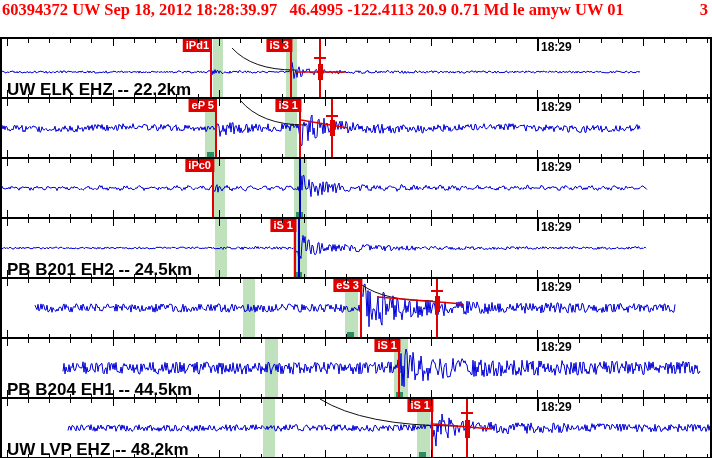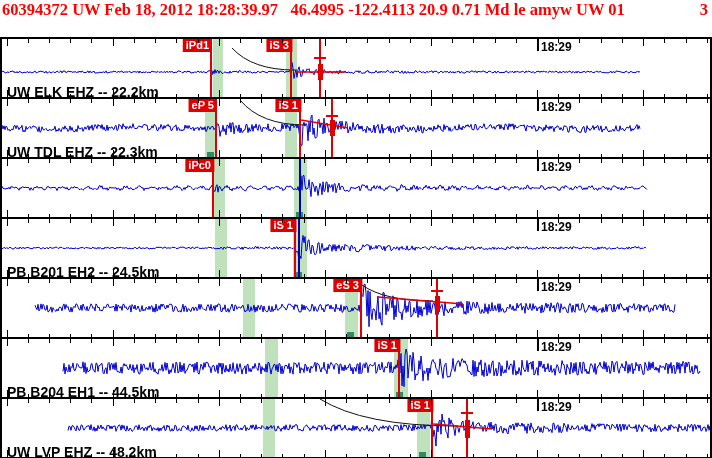--- a/index.html
+++ b/index.html
@@ -22,29 +22,29 @@
   .pickline{position:absolute;top:1px;bottom:0;width:2px;z-index:4;}
   .auxline{position:absolute;top:1px;bottom:0;width:2px;z-index:3;}
   .plabel{position:absolute;top:2px;height:13px;line-height:13px;padding:0 3px;
           color:#fff;font-weight:bold;font-size:11px;transform:translateX(-100%);
           z-index:5;white-space:pre;}
   .ampv{position:absolute;top:1px;bottom:0;width:2px;z-index:4;}
   .ampcross{position:absolute;height:2px;width:12px;z-index:4;}
   .ampbox{position:absolute;width:5px;z-index:4;}
   .tick{position:absolute;width:1px;background:#000;z-index:5;}
   .minlab{position:absolute;top:3px;font-weight:bold;font-size:12px;color:#000;z-index:5;}
-  .stalab{position:absolute;left:7px;bottom:-3px;font-weight:bold;font-size:14px;
+  .stalab{position:absolute;left:7px;bottom:-3px;font-weight:bold;font-size:17px;
           color:#000;z-index:7;white-space:pre;}
 </style>
 </head>
 <body>
 
 <div id="screen">
   <div class="hdr1">
-    <span>60394372 UW Feb 18, 2012 18:28:39.97   46.4995 -122.4113 20.9 0.71 Md le amyw UW 01</span>
+    <span>60394372 UW Sep 18, 2012 18:28:39.97   46.4995 -122.4113 20.9 0.71 Md le amyw UW 01</span>
     <span>3</span>
   </div>
   <div id="panels">
       <div class="vborder" style="left: 0px; top: 37px; height: 421px;"></div>
       <div class="vborder" style="left: 710px; top: 37px; height: 421px;"></div>
       <div class="panel" style="top: 37px;">
         <div class="band" style="left: 213px; width: 10px; background: rgb(191, 226, 189);"></div>
         <div class="band" style="left: 286px; width: 11px; background: rgb(191, 226, 189);"></div>
         <svg width="712" height="60" viewBox="0 0 712 60" class="wsvg">
           <polyline points="2,34.1 3,34.4 4,34.8 5,35.5 6,36.1 7,35.1 8,35.0 9,35.7 10,34.5 11,34.6 12,34.2 13,34.0 14,35.6 15,34.7 16,35.9 17,34.5 18,36.0 19,34.6 20,34.7 21,35.1 22,35.9 23,35.9 24,35.1 25,35.5 26,35.8 27,34.4 28,35.3 29,35.9 30,34.6 31,35.8 32,35.7 33,35.6 34,34.7 35,33.9 36,35.7 37,35.8 38,34.8 39,35.0 40,34.1 41,34.3 42,34.6 43,34.7 44,35.3 45,35.8 46,34.1 47,36.1 48,35.8 49,34.6 50,35.2 51,35.8 52,35.7 53,34.5 54,35.5 55,35.5 56,35.1 57,34.2 58,34.5 59,35.7 60,34.4 61,33.9 62,36.0 63,34.0 64,34.1 65,34.0 66,35.8 67,34.9 68,34.5 69,34.0 70,35.1 71,34.1 72,35.4 73,34.9 74,35.1 75,34.9 76,34.7 77,35.9 78,34.4 79,35.3 80,34.0 81,35.4 82,34.0 83,34.5 84,35.9 85,35.2 86,35.9 87,34.5 88,34.0 89,35.9 90,34.0 91,35.6 92,35.1 93,34.9 94,34.1 95,36.0 96,36.1 97,35.6 98,36.1 99,35.3 100,35.3 101,35.4 102,35.6 103,34.8 104,35.1 105,35.7 106,33.9 107,36.0 108,35.9 109,35.4 110,35.3 111,34.8 112,35.2 113,34.5 114,34.2 115,34.6 116,34.6 117,35.7 118,34.3 119,34.8 120,35.2 121,34.3 122,34.0 123,35.7 124,35.1 125,34.8 126,35.2 127,34.7 128,35.3 129,34.3 130,34.9 131,35.5 132,35.5 133,34.8 134,34.7 135,34.8 136,34.9 137,35.3 138,34.2 139,36.1 140,34.0 141,35.6 142,35.5 143,35.5 144,34.8 145,35.9 146,34.5 147,35.5 148,35.8 149,34.8 150,36.0 151,35.0 152,34.0 153,34.7 154,34.8 155,34.8 156,35.2 157,35.2 158,34.4 159,35.4 160,35.0 161,35.0 162,34.6 163,35.7 164,34.5 165,35.2 166,35.4 167,34.1 168,35.6 169,34.6 170,34.6 171,35.4 172,34.1 173,35.7 174,35.7 175,35.3 176,35.2 177,35.4 178,33.9 179,34.0 180,34.3 181,34.6 182,35.6 183,36.0 184,34.4 185,34.6 186,34.9 187,35.1 188,33.9 189,35.1 190,34.4 191,36.1 192,35.8 193,35.5 194,35.7 195,34.6 196,35.8 197,34.5 198,34.2 199,34.8 200,35.5 201,34.2 202,35.9 203,34.7 204,34.9 205,35.3 206,35.9 207,35.4 208,34.0 209,33.8 210,33.8 211,32.0 212,37.9 213,33.7 214,36.7 215,32.6 216,36.1 217,33.6 218,33.7 219,36.3 220,33.8 221,34.9 222,36.3 223,36.6 224,35.4 225,34.9 226,35.4 227,36.0 228,35.2 229,36.4 230,34.0 231,36.1 232,35.1 233,34.4 234,34.3 235,34.6 236,34.5 237,34.3 238,35.9 239,33.7 240,33.8 241,34.4 242,35.6 243,35.6 244,34.8 245,33.8 246,35.4 247,35.2 248,33.9 249,35.4 250,34.7 251,35.0 252,36.1 253,35.9 254,35.3 255,35.4 256,36.1 257,35.0 258,34.2 259,35.2 260,35.3 261,35.3 262,34.6 263,34.0 264,34.9 265,34.8 266,35.7 267,35.6 268,35.2 269,34.0 270,34.7 271,34.4 272,34.9 273,34.5 274,35.0 275,35.0 276,35.1 277,34.8 278,35.4 279,35.1 280,34.3 281,34.2 282,34.3 283,34.1 284,35.0 285,35.8 286,34.1 287,34.7 288,34.7 289,34.3 290,33.4 291,41.0 292,25.4 293,31.5 294,41.5 295,36.3 296,32.5 297,40.4 298,32.7 299,29.8 300,34.3 301,39.8 302,38.7 303,32.6 304,35.5 305,34.6 306,34.5 307,31.9 308,32.9 309,31.7 310,35.0 311,36.1 312,35.0 313,36.1 314,37.8 315,33.9 316,32.4 317,33.3 318,36.2 319,37.0 320,33.7 321,36.1 322,36.3 323,36.8 324,32.6 325,33.5 326,35.3 327,35.2 328,35.2 329,35.6 330,34.0 331,34.6 332,36.3 333,35.7 334,34.1 335,35.8 336,35.9 337,33.8 338,36.7 339,36.5 340,33.1 341,35.8 342,35.4 343,34.9 344,35.3 345,33.9 346,35.3 347,35.8 348,35.3 349,34.8 350,36.0 351,35.7 352,35.2 353,36.7 354,36.0 355,34.8 356,33.7 357,34.9 358,33.7 359,35.8 360,33.9 361,35.5 362,36.4 363,36.2 364,35.8 365,36.1 366,34.2 367,34.2 368,33.5 369,35.7 370,34.8 371,36.0 372,35.8 373,35.6 374,35.7 375,35.4 376,33.6 377,35.3 378,36.0 379,34.4 380,35.8 381,34.0 382,35.2 383,35.0 384,34.7 385,35.2 386,35.2 387,33.6 388,33.7 389,34.5 390,35.7 391,35.1 392,34.3 393,36.2 394,34.4 395,34.0 396,34.5 397,34.8 398,33.8 399,35.2 400,36.0 401,35.5 402,33.8 403,36.1 404,36.2 405,34.1 406,36.1 407,35.8 408,34.4 409,36.0 410,35.5 411,35.3 412,35.6 413,35.7 414,36.0 415,33.9 416,33.8 417,35.3 418,35.5 419,34.4 420,34.0 421,35.5 422,35.3 423,34.9 424,34.9 425,36.1 426,35.6 427,34.1 428,35.6 429,34.6 430,34.9 431,33.9 432,34.0 433,35.8 434,34.1 435,34.4 436,34.4 437,34.4 438,35.8 439,36.1 440,34.9 441,34.0 442,35.2 443,35.3 444,35.2 445,34.2 446,35.4 447,34.1 448,35.1 449,36.1 450,34.4 451,35.0 452,35.8 453,34.5 454,36.1 455,34.9 456,35.5 457,34.4 458,35.1 459,34.1 460,36.2 461,35.0 462,34.5 463,35.9 464,36.0 465,36.1 466,34.9 467,34.5 468,34.8 469,35.1 470,35.4 471,33.9 472,34.1 473,34.2 474,35.4 475,34.0 476,34.2 477,35.9 478,34.1 479,34.8 480,34.5 481,35.1 482,34.5 483,34.1 484,34.0 485,35.3 486,34.7 487,36.1 488,34.8 489,34.0 490,34.5 491,34.7 492,35.7 493,35.6 494,35.4 495,34.0 496,36.0 497,35.5 498,34.0 499,35.4 500,35.7 501,35.5 502,35.4 503,35.7 504,35.2 505,35.4 506,33.9 507,34.4 508,35.9 509,35.7 510,34.4 511,35.4 512,34.3 513,34.8 514,36.0 515,34.0 516,35.4 517,34.3 518,34.5 519,35.4 520,35.0 521,35.2 522,34.4 523,34.2 524,35.3 525,35.8 526,33.9 527,35.3 528,34.3 529,34.1 530,34.8 531,35.0 532,35.8 533,34.4 534,35.7 535,36.1 536,35.1 537,34.3 538,34.6 539,34.1 540,35.5 541,34.0 542,34.9 543,34.7 544,33.9 545,34.9 546,35.1 547,34.6 548,35.6 549,34.7 550,33.9 551,35.0 552,35.1 553,34.4 554,35.5 555,34.3 556,34.2 557,34.8 558,35.6 559,35.9 560,34.2 561,35.9 562,35.3 563,34.6 564,34.4 565,35.8 566,34.4 567,35.3 568,35.2 569,34.3 570,34.0 571,35.5 572,35.9 573,34.2 574,35.4 575,35.8 576,34.3 577,36.0 578,34.1 579,35.3 580,35.3 581,35.7 582,34.9 583,35.3 584,34.0 585,35.3 586,35.3 587,34.6 588,34.0 589,35.1 590,34.8 591,34.7 592,34.7 593,35.9 594,35.1 595,35.4 596,34.3 597,34.3 598,35.1 599,35.0 600,34.6 601,34.6 602,35.8 603,35.0 604,35.8 605,35.5 606,36.0 607,35.5 608,36.1 609,35.4 610,35.1 611,34.2 612,36.0 613,34.5 614,35.0 615,35.8 616,34.1 617,34.1 618,34.3 619,34.5 620,34.7 621,35.0 622,35.2 623,35.7 624,35.2 625,35.4 626,34.0 627,34.5 628,35.7 629,36.0 630,34.7 631,34.6 632,34.9 633,35.6 634,35.5 635,35.3 636,35.7 637,34.2 638,35.2 639,34.4 640,35.3" fill="none" stroke="#0000d8" stroke-width="1"></polyline>
@@ -207,21 +207,20 @@
         <div class="tick" style="left: 621.9px; top: 56.5px; height: 3.5px;"></div>
         <div class="tick" style="left: 643.1px; top: 2px; height: 7px;"></div>
         <div class="tick" style="left: 643.1px; top: 53px; height: 7px;"></div>
         <div class="tick" style="left: 664.3px; top: 2px; height: 3.5px;"></div>
         <div class="tick" style="left: 664.3px; top: 56.5px; height: 3.5px;"></div>
         <div class="tick" style="left: 685.5px; top: 2px; height: 3.5px;"></div>
         <div class="tick" style="left: 685.5px; top: 56.5px; height: 3.5px;"></div>
         <div class="tick" style="left: 706.8px; top: 2px; height: 3.5px;"></div>
         <div class="tick" style="left: 706.8px; top: 56.5px; height: 3.5px;"></div>
         <div class="minlab" style="left: 541px;">18:29</div>
-        <div class="stalab">UW TDL EHZ -- 22.3km</div>
       </div>
       <div class="panel" style="top: 157px;">
         <div class="band" style="left: 214px; width: 11px; background: rgb(191, 226, 189);"></div>
         <div class="band" style="left: 294px; width: 13px; background: rgb(191, 226, 189);"></div>
         <div class="tealsq" style="left: 296px; background: rgb(47, 139, 99);"></div>
         <svg width="712" height="60" viewBox="0 0 712 60" class="wsvg">
           <polyline points="2,29.1 3,31.4 4,31.5 5,32.0 6,31.8 7,31.1 8,31.8 9,30.2 10,32.0 11,29.5 12,30.2 13,29.8 14,30.9 15,30.8 16,29.9 17,31.1 18,31.5 19,33.2 20,30.7 21,31.6 22,29.9 23,30.0 24,30.5 25,30.5 26,30.0 27,30.9 28,30.0 29,30.9 30,33.3 31,30.7 32,32.2 33,33.2 34,30.6 35,30.3 36,30.8 37,29.1 38,30.9 39,30.9 40,30.5 41,30.8 42,30.3 43,32.2 44,32.5 45,32.9 46,31.9 47,29.7 48,29.9 49,29.8 50,31.1 51,30.9 52,30.7 53,30.3 54,30.5 55,30.5 56,31.2 57,33.6 58,31.0 59,30.0 60,30.8 61,31.0 62,29.7 63,29.8 64,31.1 65,30.3 66,32.1 67,30.3 68,32.6 69,32.5 70,32.2 71,30.3 72,30.2 73,31.3 74,29.6 75,30.2 76,30.9 77,30.1 78,31.2 79,32.3 80,32.7 81,31.6 82,32.2 83,33.2 84,32.4 85,31.1 86,30.9 87,29.7 88,30.0 89,29.4 90,31.8 91,30.8 92,32.1 93,32.2 94,32.3 95,31.3 96,32.3 97,32.1 98,32.0 99,29.1 100,28.5 101,30.4 102,28.8 103,32.1 104,31.5 105,31.0 106,32.5 107,30.8 108,33.3 109,31.7 110,29.9 111,31.0 112,30.8 113,30.8 114,31.0 115,31.0 116,30.6 117,32.6 118,31.1 119,31.5 120,33.6 121,31.6 122,32.5 123,32.1 124,29.0 125,30.0 126,30.8 127,28.9 128,31.2 129,31.9 130,31.3 131,30.8 132,32.3 133,32.4 134,32.8 135,31.6 136,30.9 137,31.3 138,29.7 139,28.5 140,29.4 141,29.8 142,31.2 143,30.6 144,33.5 145,31.1 146,31.8 147,31.1 148,31.6 149,31.0 150,30.7 151,30.2 152,30.0 153,31.0 154,30.0 155,30.4 156,31.7 157,31.4 158,32.9 159,30.2 160,31.4 161,31.8 162,30.3 163,30.6 164,31.1 165,30.9 166,30.4 167,29.9 168,32.8 169,31.2 170,32.8 171,32.7 172,31.8 173,31.6 174,29.5 175,29.8 176,30.7 177,28.5 178,30.6 179,30.2 180,30.6 181,31.5 182,33.6 183,32.5 184,30.6 185,32.5 186,30.0 187,31.0 188,28.4 189,29.7 190,29.2 191,30.4 192,31.3 193,32.6 194,32.6 195,31.7 196,30.7 197,31.7 198,30.9 199,30.5 200,29.8 201,29.2 202,31.3 203,28.9 204,29.9 205,31.8 206,32.5 207,31.8 208,32.5 209,33.0 210,30.7 211,30.1 212,28.1 213,31.7 214,33.8 215,34.4 216,29.5 217,27.7 218,35.2 219,29.6 220,29.8 221,32.1 222,34.0 223,31.7 224,31.6 225,29.3 226,30.5 227,28.3 228,30.8 229,29.8 230,33.0 231,31.9 232,34.0 233,31.1 234,32.2 235,31.7 236,32.0 237,29.4 238,31.2 239,31.2 240,29.7 241,29.6 242,31.6 243,32.4 244,32.9 245,33.9 246,33.7 247,31.4 248,29.8 249,30.0 250,29.3 251,28.7 252,29.8 253,31.2 254,31.3 255,31.0 256,32.0 257,32.1 258,32.6 259,32.4 260,31.2 261,31.8 262,30.8 263,29.9 264,29.3 265,29.3 266,29.1 267,31.3 268,32.7 269,31.1 270,33.2 271,30.7 272,30.6 273,31.0 274,31.3 275,30.2 276,29.2 277,29.5 278,29.8 279,29.7 280,31.8 281,30.9 282,30.9 283,33.7 284,32.2 285,32.5 286,29.8 287,29.0 288,29.6 289,30.1 290,28.8 291,30.0 292,30.1 293,32.2 294,32.4 295,32.1 296,31.8 297,32.9 298,29.6 299,34.2 300,34.5 301,18.8 302,33.2 303,18.6 304,18.5 305,28.5 306,32.4 307,31.5 308,31.4 309,22.6 310,31.4 311,39.6 312,25.0 313,26.6 314,30.1 315,34.8 316,28.9 317,31.1 318,38.6 319,32.5 320,26.4 321,29.0 322,37.7 323,24.8 324,34.6 325,33.8 326,25.2 327,25.0 328,35.3 329,27.3 330,30.2 331,30.2 332,27.6 333,34.5 334,27.2 335,26.6 336,35.9 337,31.1 338,28.5 339,26.0 340,32.9 341,29.5 342,29.1 343,29.9 344,32.8 345,34.0 346,34.0 347,33.0 348,34.2 349,34.3 350,33.4 351,30.1 352,30.6 353,31.2 354,30.6 355,32.0 356,30.5 357,31.1 358,29.9 359,29.0 360,33.8 361,31.6 362,27.7 363,28.4 364,28.0 365,28.8 366,30.8 367,28.4 368,32.2 369,33.5 370,32.3 371,33.8 372,30.1 373,31.2 374,28.5 375,31.6 376,31.7 377,28.8 378,29.4 379,31.4 380,28.8 381,32.3 382,31.3 383,32.6 384,33.5 385,33.1 386,30.6 387,32.1 388,29.8 389,29.8 390,28.6 391,29.7 392,30.1 393,30.3 394,30.1 395,31.1 396,31.1 397,34.3 398,32.0 399,32.7 400,31.8 401,28.0 402,27.7 403,30.4 404,29.5 405,29.4 406,33.0 407,31.7 408,32.8 409,32.3 410,33.2 411,30.1 412,32.7 413,28.8 414,28.0 415,31.6 416,32.1 417,29.0 418,32.7 419,30.9 420,30.6 421,31.4 422,32.4 423,32.5 424,29.8 425,30.7 426,28.2 427,30.1 428,31.4 429,29.1 430,31.8 431,31.2 432,31.9 433,30.4 434,30.4 435,30.1 436,32.9 437,30.6 438,31.6 439,28.9 440,28.2 441,28.5 442,31.4 443,29.4 444,31.5 445,33.4 446,32.7 447,32.1 448,33.4 449,29.4 450,32.1 451,30.6 452,28.7 453,28.9 454,31.3 455,29.4 456,30.2 457,33.2 458,30.9 459,33.2 460,32.9 461,30.3 462,29.4 463,29.5 464,30.6 465,29.7 466,29.5 467,31.4 468,32.4 469,30.9 470,31.9 471,31.5 472,32.3 473,32.1 474,31.8 475,30.6 476,30.9 477,28.7 478,28.3 479,31.7 480,29.9 481,32.1 482,31.1 483,32.0 484,31.3 485,30.4 486,30.1 487,29.7 488,30.7 489,31.0 490,29.3 491,31.6 492,31.7 493,31.5 494,32.5 495,31.9 496,33.2 497,31.1 498,33.0 499,30.1 500,30.3 501,30.7 502,29.5 503,29.3 504,29.0 505,32.1 506,30.5 507,31.7 508,32.7 509,33.2 510,32.3 511,30.1 512,30.3 513,31.1 514,31.0 515,29.1 516,30.8 517,29.6 518,30.0 519,31.4 520,32.7 521,30.8 522,31.4 523,32.4 524,30.6 525,31.1 526,31.6 527,28.3 528,28.3 529,31.4 530,30.8 531,32.3 532,30.3 533,30.6 534,31.1 535,31.1 536,30.8 537,31.1 538,31.2 539,31.1 540,31.2 541,28.4 542,29.1 543,29.3 544,31.9 545,32.5 546,32.3 547,30.9 548,31.1 549,29.9 550,31.7 551,30.1 552,30.5 553,29.3 554,30.8 555,29.8 556,31.0 557,30.8 558,33.2 559,32.8 560,33.4 561,30.5 562,30.0 563,29.7 564,31.4 565,28.6 566,29.3 567,29.3 568,30.6 569,31.6 570,32.4 571,30.7 572,33.0 573,32.4 574,31.7 575,29.6 576,29.6 577,31.4 578,30.2 579,29.2 580,29.2 581,29.4 582,31.9 583,32.8 584,30.8 585,32.5 586,30.7 587,32.3 588,30.3 589,29.0 590,30.5 591,30.3 592,28.6 593,30.7 594,32.6 595,32.1 596,31.1 597,33.0 598,33.2 599,30.8 600,31.9 601,31.6 602,30.4 603,29.2 604,29.7 605,31.4 606,31.3 607,30.6 608,32.8 609,30.7 610,31.9 611,33.2 612,30.6 613,29.3 614,28.9 615,29.0 616,30.4 617,30.1 618,32.0 619,30.3 620,31.4 621,33.1 622,30.7 623,32.3 624,32.8 625,31.2 626,29.1 627,30.7 628,31.2 629,30.2 630,30.7 631,30.3 632,29.9 633,30.5 634,32.0 635,32.0 636,31.5 637,32.1 638,31.5 639,31.7 640,30.8 641,29.7 642,29.0 643,29.1 644,29.9 645,31.0 646,31.4 647,32.5" fill="none" stroke="#0000d8" stroke-width="1"></polyline>
         </svg>
         <div class="auxline" style="left: 299px; background: rgb(0, 0, 187);"></div>
         <div class="pickline" style="left: 212px; background: rgb(224, 0, 0);"></div>

